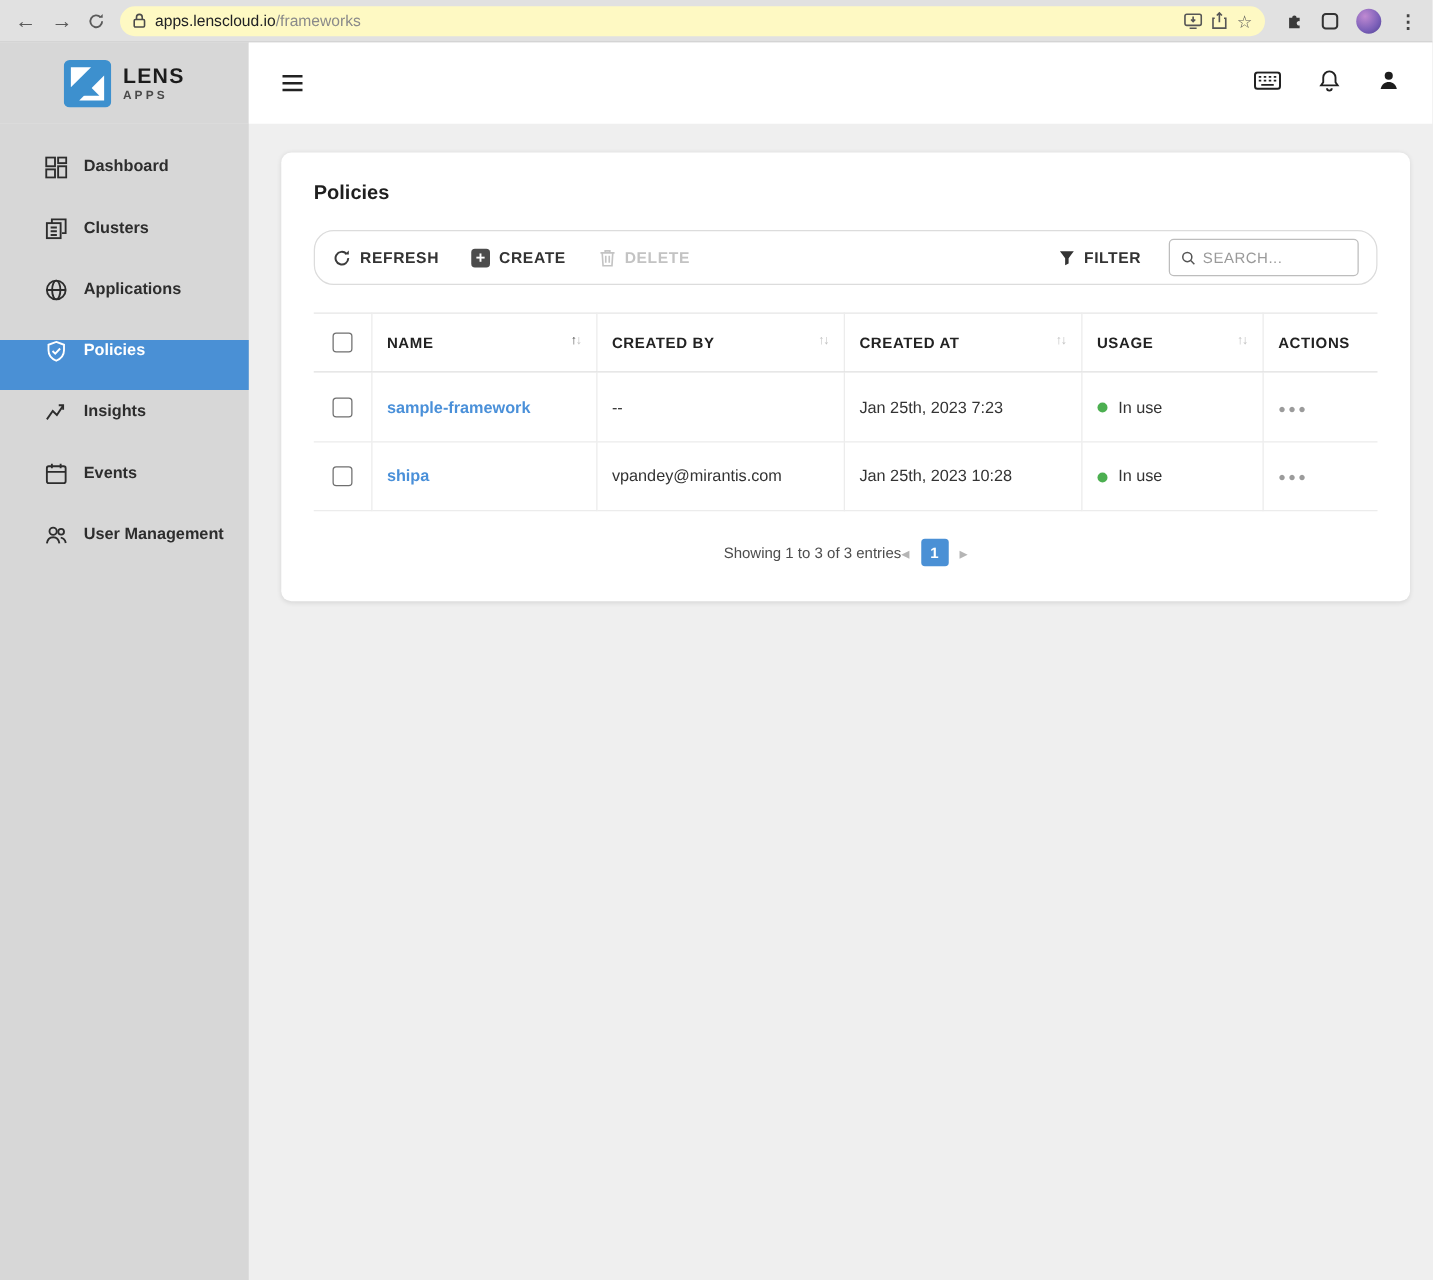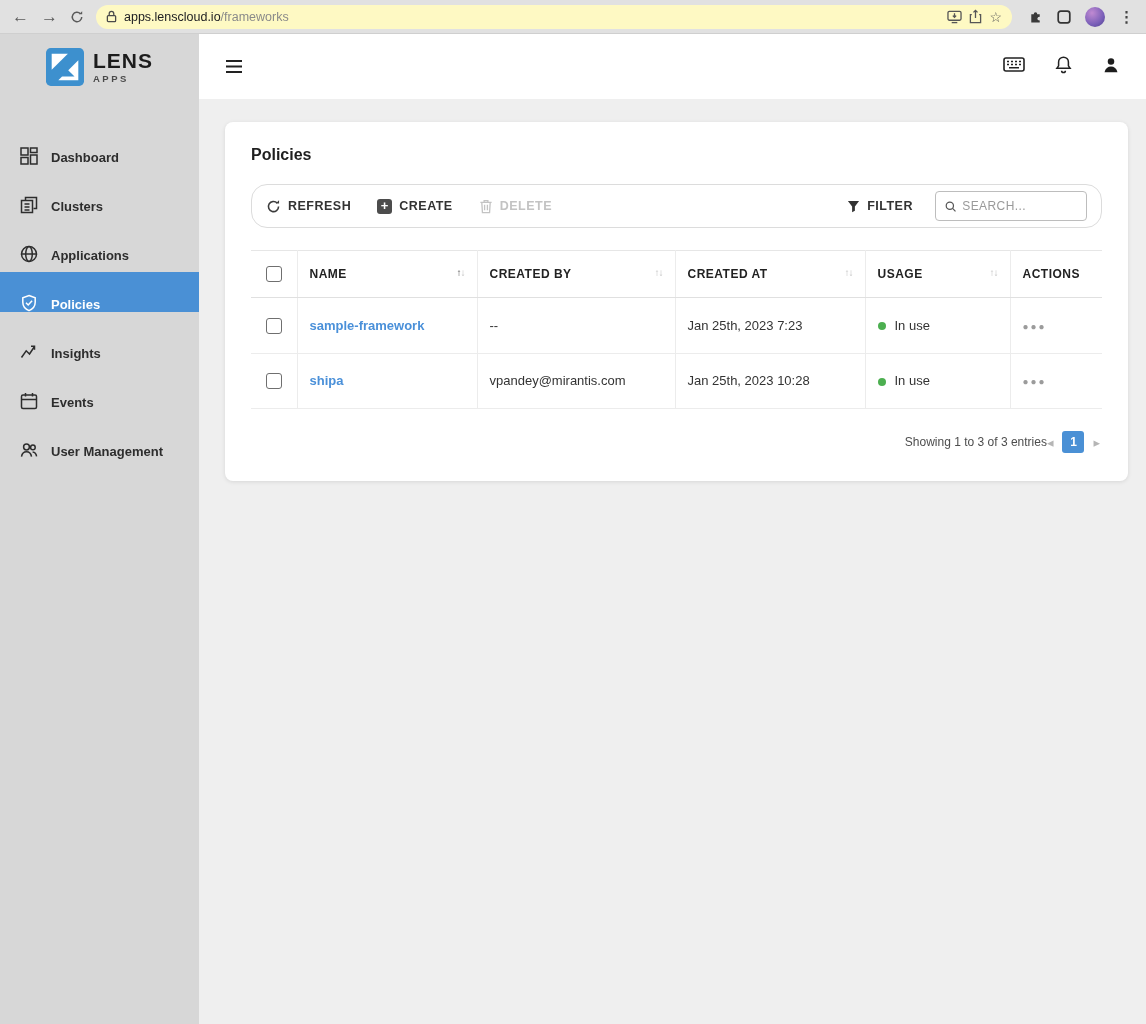--- a/index.html
+++ b/index.html
@@ -20,31 +20,31 @@
   .star-glyph { font-size:14px; color:#565656; cursor:pointer; }
   .chrome-right { display:flex; align-items:center; gap:14px; padding-left:4px; }
   .avatar-dot { width:20px; height:20px; border-radius:50%;
     background:radial-gradient(circle at 35% 30%, #c08ad2, #7a5fb8 60%, #4d3f8f); cursor:pointer; }
   .kebab { font-size:15px; color:#444; font-weight:bold; cursor:pointer; }
 
   
   .app-row { height:65px; display:flex; }
   .logo-block { width:199px; background:#d7d7d7; display:flex; align-items:center;
     justify-content:center; gap:9px; }
-  .brand-text .name { font-size:21px; font-weight:bold; letter-spacing:1px; color:#1c1c1c; line-height:1; }
+  .brand-text .name { font-size:17px; font-weight:bold; letter-spacing:1px; color:#1c1c1c; line-height:1; }
   .brand-text .sub { font-size:9.5px; font-weight:bold; letter-spacing:2.5px; color:#4a4a4a; margin-top:2px; }
   .app-header { flex:1; background:#ffffff; display:flex; align-items:center; padding:0 26px; }
   .burger { cursor:pointer; display:flex; }
   .header-icons { margin-left:auto; display:flex; align-items:center; gap:30px; }
   .header-icons > * { cursor:pointer; }
 
   
   .body-row { display:flex; height:925px; }
   .sidebar { width:199px; background:#d7d7d7; padding-top:26px; }
-  .side-item { height:40px; display:flex; align-items:flex-end; gap:13px; padding-left:20px;
+  .side-item { height:40px; display:flex; align-items:flex-start; gap:13px; padding-left:36px;
     margin-bottom:9px; font-size:13px; font-weight:bold; color:#2d2d2d; cursor:pointer; }
   .side-item svg { flex:0 0 auto; }
   .side-item.active { background:#4a90d5; color:#ffffff; }
 
   .main { flex:1; padding:23px 18px 0 26px; }
 
   
   .card { background:#fff; border-radius:8px; box-shadow:0 1px 4px rgba(0,0,0,.10);
     padding:24px 26px 18px; }
   .card-title { font-size:16px; font-weight:bold; color:#1f1f1f; margin-bottom:20px; }
@@ -76,21 +76,21 @@
   input[type="checkbox"] { appearance:none; -webkit-appearance:none; width:16px; height:16px;
     border:1.6px solid #6f6f6f; border-radius:3px; cursor:pointer; vertical-align:middle; background:#fff; }
   .sort { float:right; font-size:10px; color:#c2c2c2; letter-spacing:-1px; cursor:pointer; }
   .sort .active { color:#4a4a4a; }
   a.row-link { color:#4a90d9; text-decoration:none; cursor:pointer;font-weight:bold; }
   .usage-dot { display:inline-block; width:8px; height:8px; border-radius:50%;
     background:#4caf50; margin-right:9px; vertical-align:middle; }
   .actions-dots { color:#9b9b9b; font-size:10px; letter-spacing:2px; font-weight:bold; cursor:pointer; }
 
   
-  .card-footer { display:flex; align-items:center; justify-content:flex-end; padding:22px 2px 10px; }
+  .card-footer { display:flex; align-items:center; justify-content:center; padding:22px 2px 10px; }
   .showing { font-size:12px; color:#4d4d4d; }
   .pager { display:flex; align-items:center; gap:9px; }
   .pg-arrow { color:#b5b5b5; font-size:13px; cursor:pointer; line-height:1; }
   .pg-page { width:22px; height:22px; background:#4a90d5; color:#fff; border-radius:3px;
     font-size:12px; font-weight:bold; display:flex; align-items:center; justify-content:center; cursor:pointer; }
 </style>
 </head>
 <body>
 
 <div class="browser-bar">

